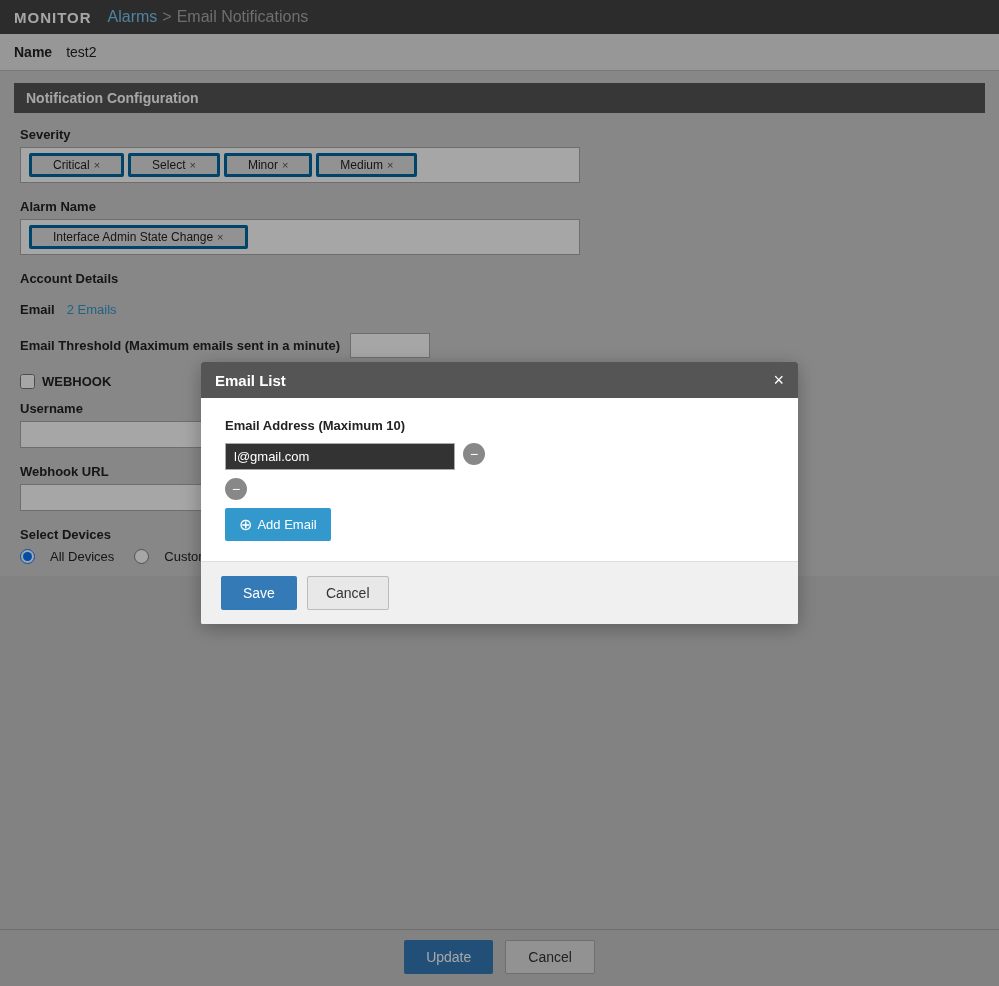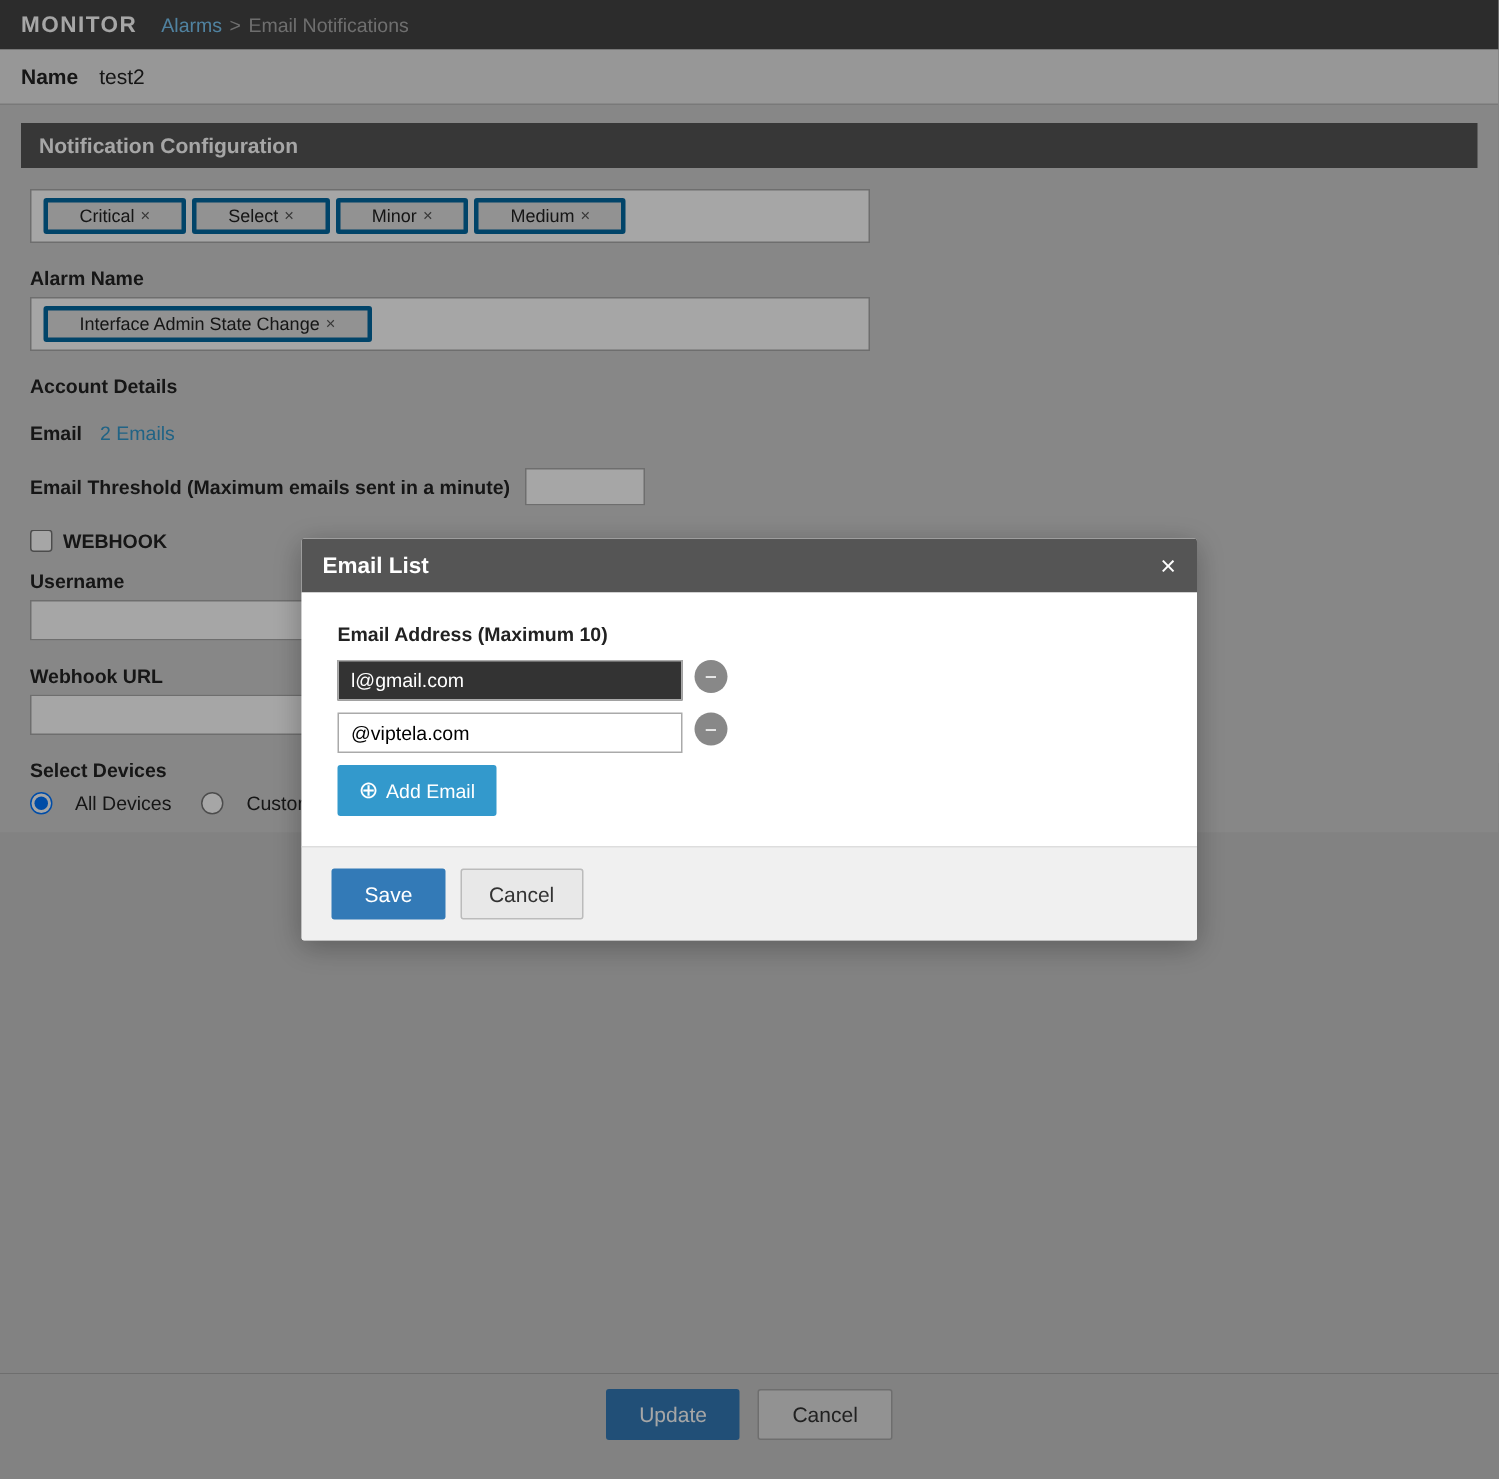--- a/index.html
+++ b/index.html
@@ -11,21 +11,21 @@
       color: #fff;
       padding: 8px 14px;
       display: flex;
       align-items: center;
       gap: 6px;
       font-size: 15px;
       font-weight: bold;
       letter-spacing: 1px;
     }
     .top-bar .breadcrumb {
-      font-size: 13px;
+      font-size: 16px;
       font-weight: normal;
       letter-spacing: 0;
       display: flex;
       align-items: center;
       gap: 5px;
       margin-left: 10px;
     }
     .top-bar .breadcrumb a { color: #7bc8f6; text-decoration: none; }
     .top-bar .breadcrumb span { color: #aaa; }
 
@@ -155,21 +155,21 @@
       display: flex;
       align-items: center;
       gap: 15px;
       font-size: 13px;
     }
     .radio-option input { width: 15px; height: 15px; }
 
     
     .bottom-bar {
       position: fixed;
-      bottom: 16px;
+      bottom: 2px;
       left: 0;
       right: 0;
       background: #c8c8c8;
       border-top: 1px solid #aaa;
       padding: 10px 14px;
       display: flex;
       justify-content: center;
       gap: 12px;
     }
     .btn-update {
@@ -323,20 +323,21 @@
   <span>test2</span>
 </div>
 
 <div class="main-content">
 
   <div class="section-header">
     <span>Notification Configuration</span>
   </div>
 
   <div class="form-group">
+    <label class="form-label">Severity</label>
     <div class="tag-container">
       <span class="tag">
         <span>Critical</span>
         <span class="remove-x">×</span>
       </span>
       <span class="tag">
         <span>Select</span>
         <span class="remove-x">×</span>
       </span>
       <span class="tag">
@@ -420,21 +421,20 @@
       <div class="modal-field-label">Email Address (Maximum 10)</div>
 
       <div class="email-row">
         <input type="text" class="email-input dark-bg" value="l@gmail.com" style="">
         <button class="remove-btn">
           <span>−</span>
         </button>
       </div>
 
       <div class="email-row">
-        <input type="text" class="email-input" value="@viptela.com" style="">
         <button class="remove-btn">
           <span>−</span>
         </button>
       </div>
 
       <button class="add-email-btn">
         <span style="font-size:16px;">⊕</span>
         <span>Add Email</span>
       </button>
     </div>

